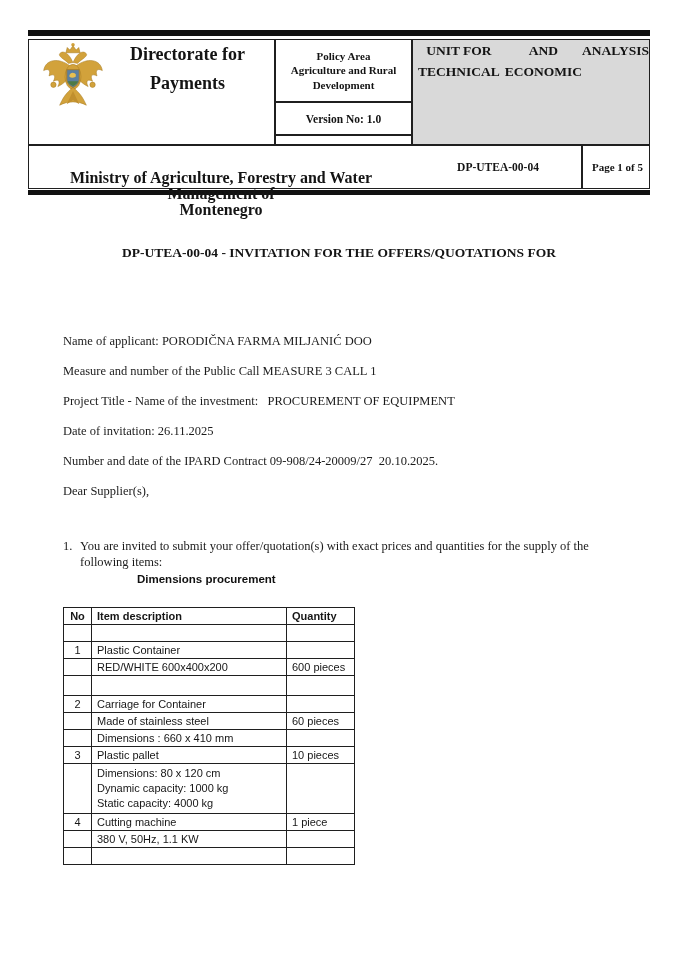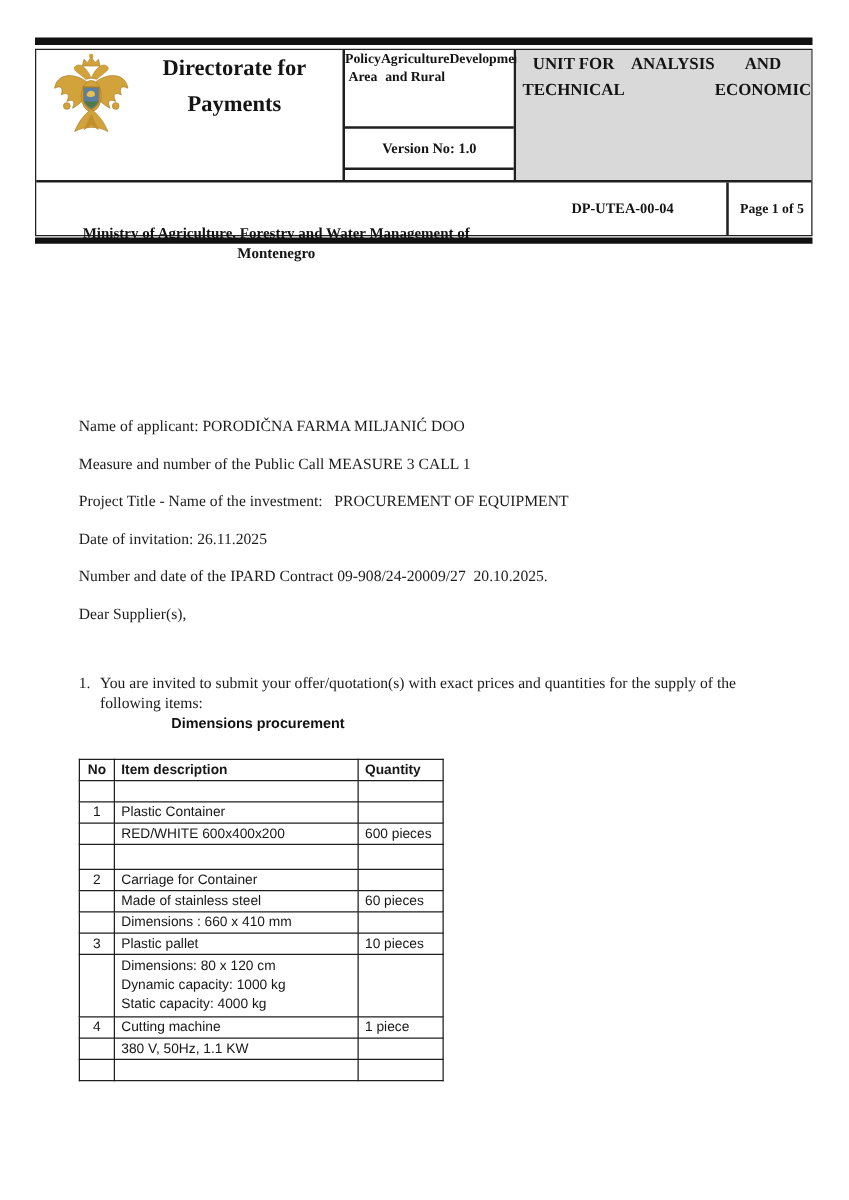--- a/index.html
+++ b/index.html
@@ -12,26 +12,26 @@
   
   .doc-header { position:absolute; left:28px; top:30px; width:622px; }
   .bar-top { height:6px; background:#111111; margin-bottom:3px; }
   .bar-bottom { height:5px; background:#111111; margin-top:1px; }
   .header-grid { border:1.5px solid #1f1f1f; }
   .hrow1 { display:flex; height:104px; }
   .cell-org { width:247px; border-right:2px solid #1f1f1f; display:flex; padding-left:12px; }
   .org-logo { width:64px; height:70px; flex:0 0 auto; }
   .org-name { flex:1; text-align:center; font-weight:bold; font-size:18px; line-height:29px; color:#141414; padding-right:4px; }
   .cell-mid { width:137px; border-right:2px solid #1f1f1f; display:flex; flex-direction:column; }
-  .cell-policy { height:63px; border-bottom:2px solid #1f1f1f; display:flex; flex-direction:row; justify-content:space-between; text-align:center; font-weight:bold; font-size:11px; line-height:14.5px; color:#141414; }
+  .cell-policy { height:63px; border-bottom:2px solid #1f1f1f; display:flex; flex-direction:column; justify-content:center; text-align:center; font-weight:bold; font-size:11px; line-height:14.5px; color:#141414; }
   .cell-version { height:33px; border-bottom:2px solid #1f1f1f; display:flex; align-items:center; justify-content:center; font-weight:bold; font-size:11.5px; color:#141414; }
   .cell-mid-filler { flex:1; }
   .cell-unit { flex:1; background:#d9d9d9; display:flex; justify-content:center; text-align:center; font-weight:bold; font-size:13.5px; line-height:21px; color:#141414; }
   .hrow2 { display:flex; height:44px; border-top:2px solid #1f1f1f; }
-  .cell-ministry { width:386px; background:#d9d9d9; border-right:2px solid #1f1f1f; display:flex; flex-direction:column; justify-content:center; text-align:center; font-weight:bold; font-size:12px; line-height:16px; color:#141414;margin-top:48px; }
+  .cell-ministry { width:386px; background:#d9d9d9; border-right:2px solid #1f1f1f; display:flex; flex-direction:column; justify-content:center; text-align:center; font-weight:bold; font-size:16px; line-height:16px; color:#141414;margin-top:48px; }
   .cell-doccode { width:168px; border-right:2px solid #1f1f1f; display:flex; align-items:center; justify-content:center; font-weight:bold; font-size:11.5px; color:#141414; }
   .cell-pageinfo { flex:1; display:flex; align-items:center; padding-left:9px; font-weight:bold; font-size:11px; color:#141414; }
 
   
   .doc-title { position:absolute; left:28px; top:239px; width:622px; text-align:center; font-weight:bold; font-size:13.5px; line-height:28px; color:#141414; }
 
   
   .doc-body { position:absolute; left:63px; top:333px; width:557px; font-size:12.5px; line-height:16px; }
   .field { margin-bottom:14px; }
   .salutation { margin-top:4px; }
@@ -100,42 +100,43 @@
             <div>Development</div>
           </div>
           <div class="cell-version">
             <span>Version No: 1.0</span>
           </div>
           <div class="cell-mid-filler"></div>
         </div>
 
         <div class="cell-unit">
           <div>UNIT FOR TECHNICAL</div>
+          <div>AND ECONOMIC</div>
           <div>ANALYSIS</div>
-          <div>AND ECONOMIC</div>
         </div>
       </div>
 
       <div class="hrow2">
         <div class="cell-ministry">
           <div>Ministry of Agriculture, Forestry and Water Management of</div>
           <div>Montenegro</div>
         </div>
         <div class="cell-doccode">
           <span>DP-UTEA-00-04</span>
         </div>
         <div class="cell-pageinfo">
           <span>Page 1 of 5</span>
         </div>
       </div>
     </div>
     <div class="bar-bottom"></div>
   </div>
 
   <div class="doc-title">
+    <div>DP-UTEA-00-04 - INVITATION FOR THE OFFERS/QUOTATIONS FOR</div>
   </div>
 
   <div class="doc-body">
     <p class="field">Name of applicant: PORODIČNA FARMA MILJANIĆ DOO</p>
     <p class="field">Measure and number of the Public Call MEASURE 3 CALL 1</p>
     <p class="field">Project Title - Name of the investment: &nbsp;&nbsp;PROCUREMENT OF EQUIPMENT</p>
     <p class="field">Date of invitation: 26.11.2025</p>
     <p class="field">Number and date of the IPARD Contract 09-908/24-20009/27 &nbsp;20.10.2025.</p>
 
     <p class="salutation">Dear Supplier(s),</p>

